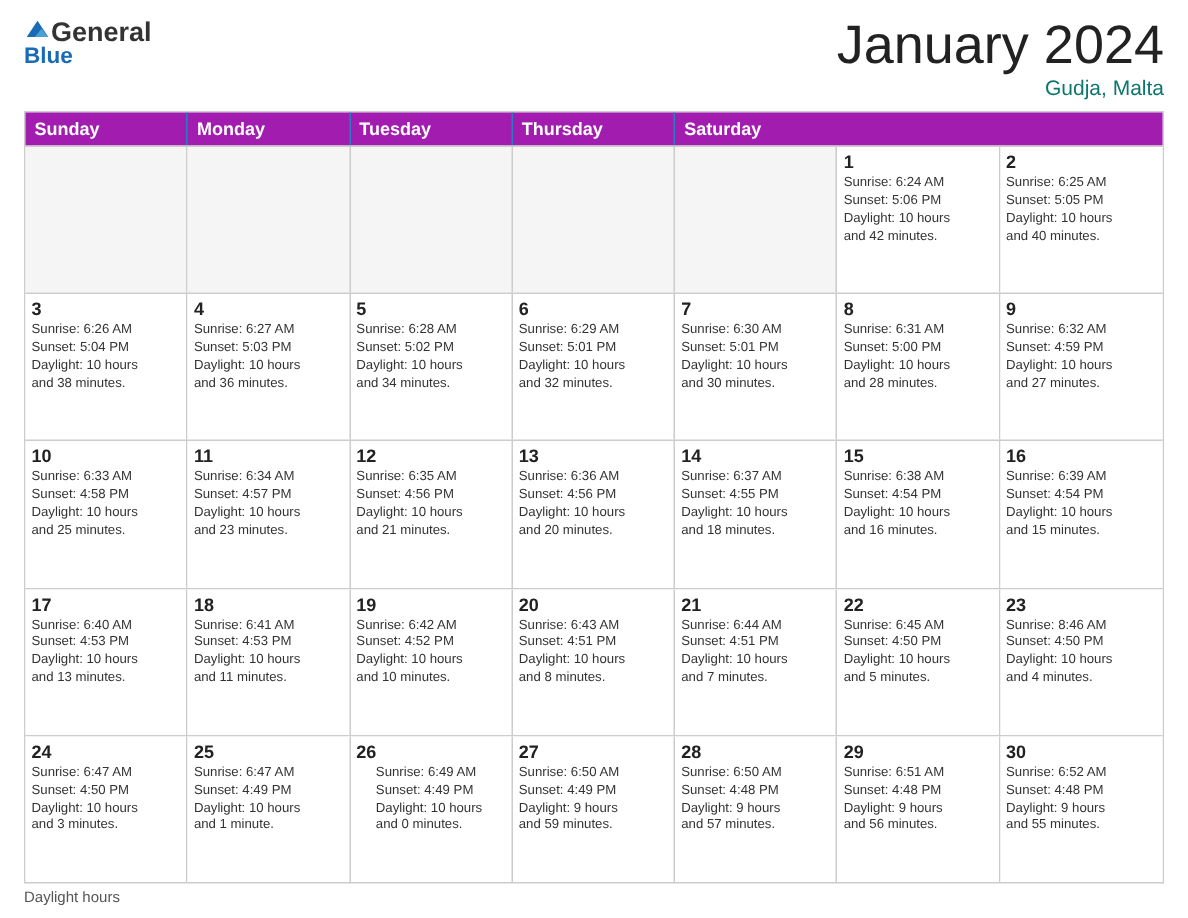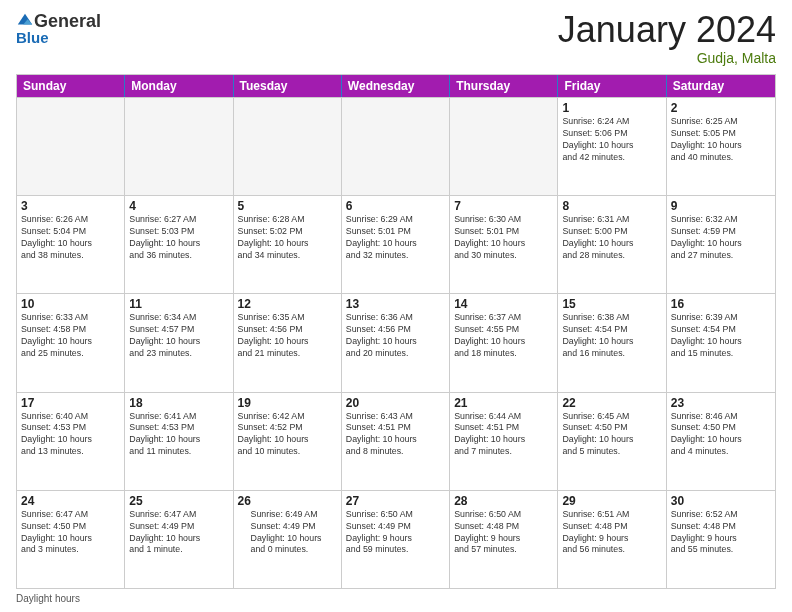--- a/index.html
+++ b/index.html
@@ -43,21 +43,21 @@
       text-align: right;
     }
     .month-title {
       font-size: 36px;
       font-weight: normal;
       color: #222;
       line-height: 1;
     }
     .location {
       font-size: 14px;
-      color: #4d7c0f;
+      color: #0f766e;
       margin-top: 2px;
     }
     .calendar {
       flex: 1;
       display: flex;
       flex-direction: column;
       border: 1px solid #ccc;
     }
     .cal-header {
       display: grid;
@@ -140,23 +140,21 @@
       <div class="month-title">January 2024</div>
       <div class="location">Gudja, Malta</div>
     </div>
   </div>
 
   <div class="calendar">
     <div class="cal-header">
     <div class="cal-header-cell">Sunday</div>
         <div class="cal-header-cell">Monday</div>
         <div class="cal-header-cell">Tuesday</div>
-        <div class="cal-header-cell">Wednesday</div>
         <div class="cal-header-cell">Thursday</div>
-        <div class="cal-header-cell">Friday</div>
         <div class="cal-header-cell">Saturday</div>
       </div>
     <div class="cal-body">
     <div class="cal-row">
           <div class="cal-cell empty"></div>
           <div class="cal-cell empty"></div>
           <div class="cal-cell empty"></div>
           <div class="cal-cell empty"></div>
           <div class="cal-cell empty"></div>
           <div class="cal-cell">

